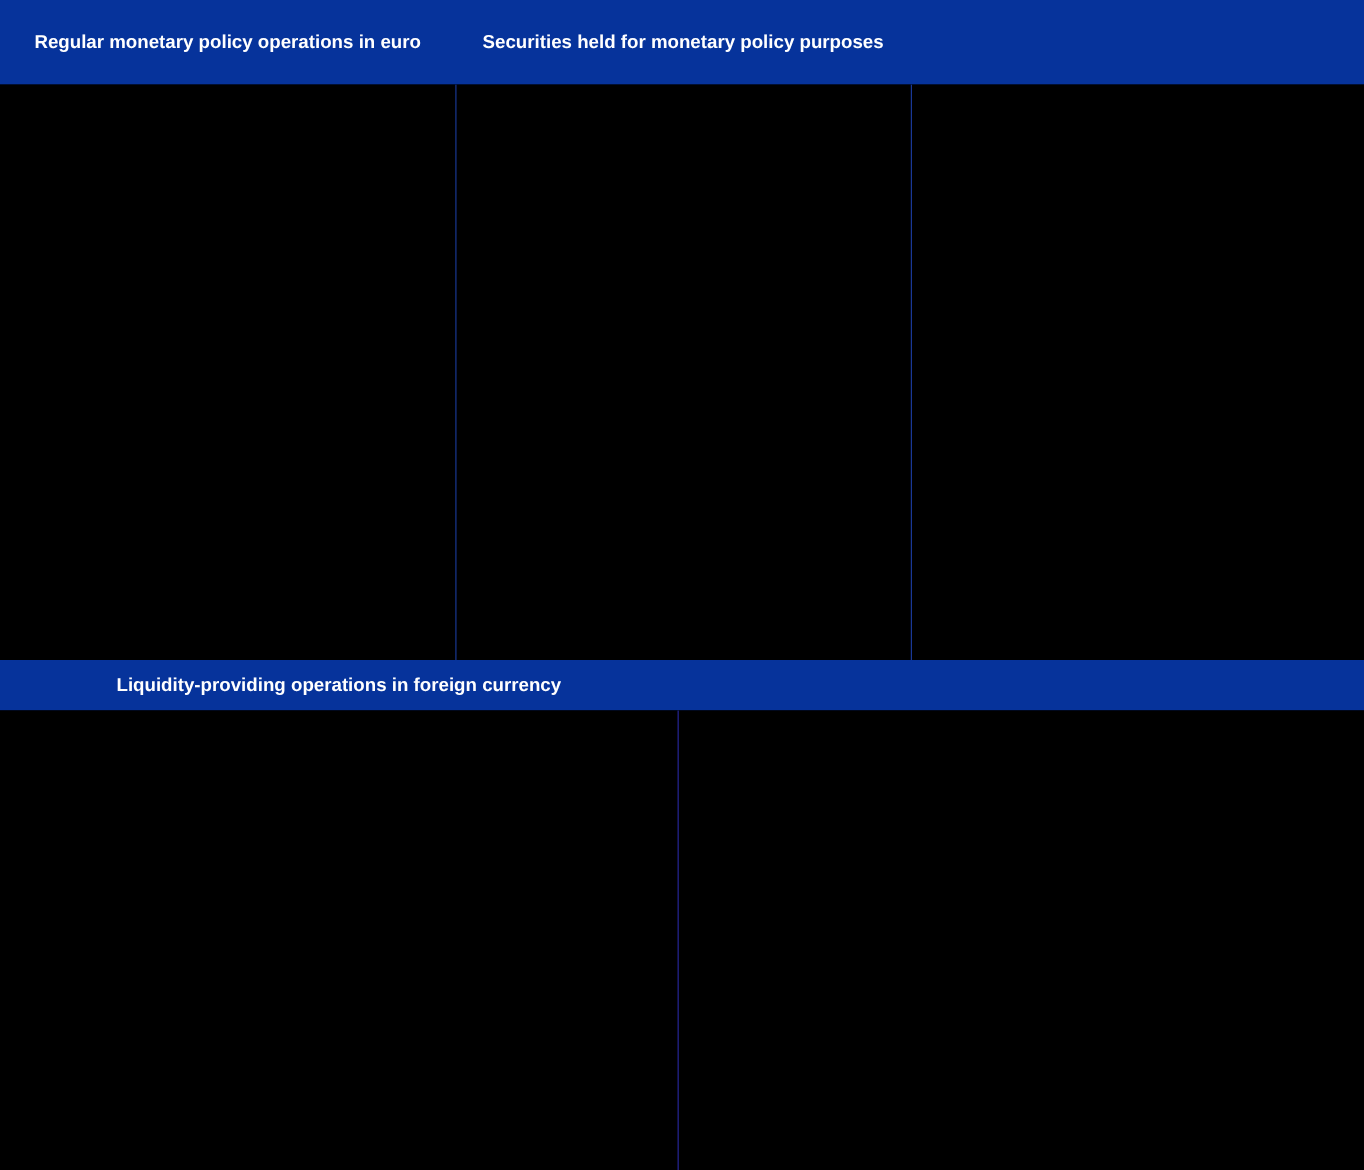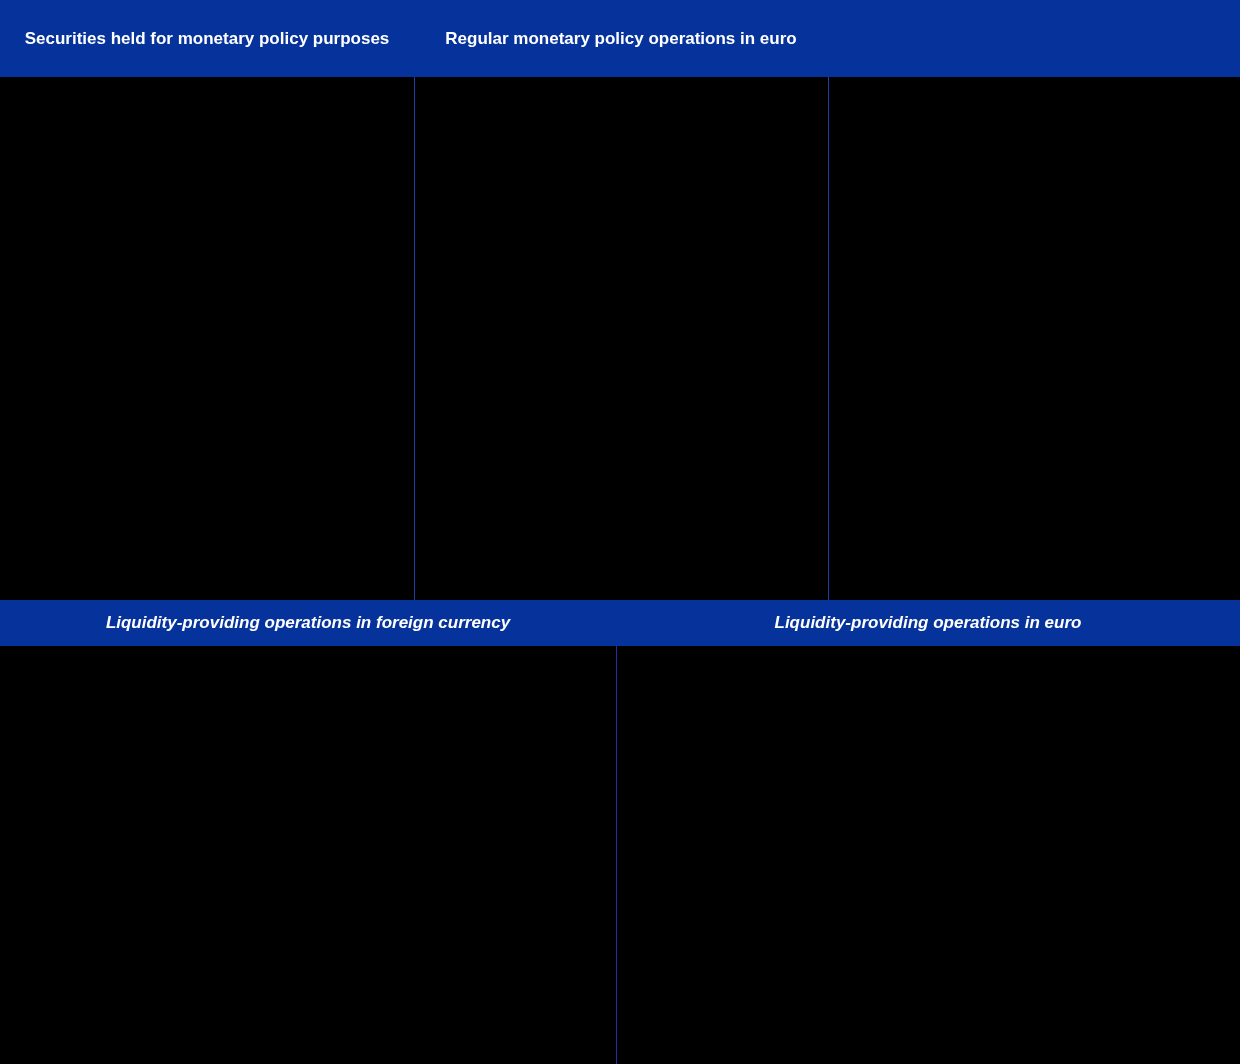--- a/index.html
+++ b/index.html
@@ -42,21 +42,20 @@
     font-weight: bold;
     line-height: 1.15;
     box-sizing: border-box;
     padding: 0 8px;
   }
   .band-top .band-cell {
     font-size: 17px;
   }
   .band-mid .band-cell {
     font-size: 17px;
-    font-style: italic;
   }
   .top-c1 { width: 414px; }
   .top-c2 { width: 414px; }
   .top-c3 { width: 412px; }
 
   .mid-c1 { width: 616px; }
   .mid-c2 { width: 624px; }
 
   
   .panel-row {
@@ -94,22 +93,22 @@
     width: 100%;
     height: 100%;
   }
 </style>
 </head>
 <body>
 
 <div class="page">
 
   <div class="band band-top">
+    <div class="band-cell top-c1">Regular monetary policy operations in euro</div>
     <div class="band-cell top-c2">Securities held for monetary policy purposes</div>
-    <div class="band-cell top-c1">Regular monetary policy operations in euro</div>
   </div>
 
   <div class="panel-row row-top">
     <div class="panel p-top-1">
       <div class="plot-area">
         <svg viewBox="0 0 414 523" preserveAspectRatio="none" aria-hidden="true">
           <rect x="0" y="0" width="414" height="523" fill="#000000"></rect>
         </svg>
       </div>
     </div>
@@ -124,21 +123,20 @@
       <div class="plot-area">
         <svg viewBox="0 0 412 523" preserveAspectRatio="none" aria-hidden="true">
           <rect x="0" y="0" width="412" height="523" fill="#000000"></rect>
         </svg>
       </div>
     </div>
   </div>
 
   <div class="band band-mid">
     <div class="band-cell mid-c1">Liquidity-providing operations in foreign currency</div>
-    <div class="band-cell mid-c2">Liquidity-providing operations in euro</div>
   </div>
 
   <div class="panel-row row-bottom">
     <div class="panel p-bot-1">
       <div class="plot-area">
         <svg viewBox="0 0 616 418" preserveAspectRatio="none" aria-hidden="true">
           <rect x="0" y="0" width="616" height="418" fill="#000000"></rect>
         </svg>
       </div>
     </div>

